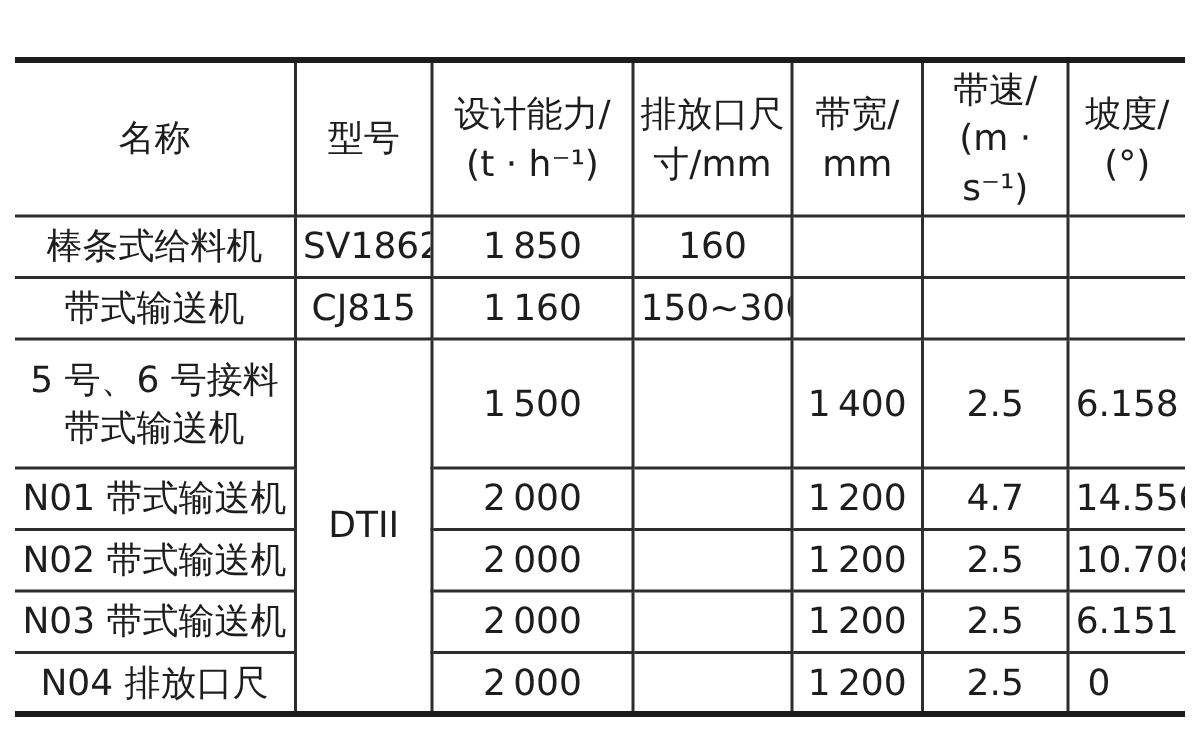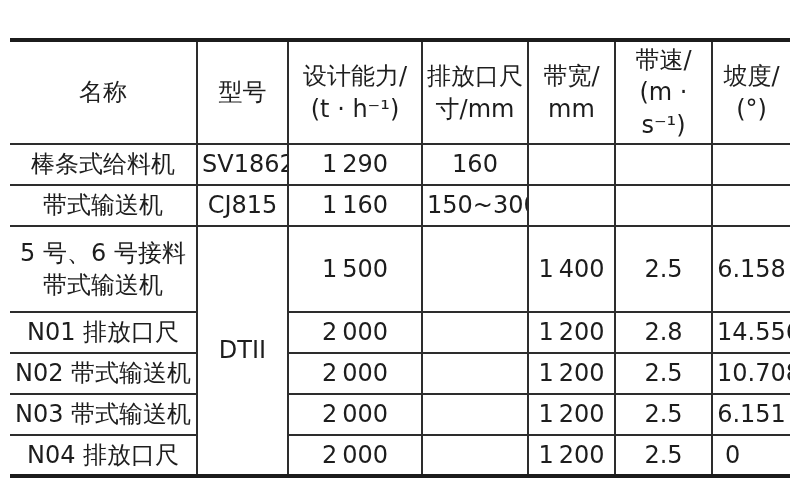--- a/index.html
+++ b/index.html
@@ -79,21 +79,21 @@
         <th class="col-header">带速/
 (m · s⁻¹)</th>
         <th class="col-header">坡度/
 (°)</th>
       </tr>
     </thead>
     <tbody>
       <tr class="row-normal">
         <td class="cell-name">棒条式给料机</td>
         <td class="cell-model">SV1862</td>
-        <td class="cell-capacity">1 290</td>
+        <td class="cell-capacity">1 850</td>
         <td class="cell-discharge">160</td>
         <td class="cell-belt-width"></td>
         <td class="cell-belt-speed"></td>
         <td class="cell-slope"></td>
       </tr>
       <tr class="row-normal">
         <td class="cell-name">带式输送机</td>
         <td class="cell-model">CJ815</td>
         <td class="cell-capacity">1 160</td>
         <td class="cell-discharge">150~300</td>
@@ -105,25 +105,25 @@
         <td class="cell-name">5 号、6 号接料
 带式输送机</td>
         <td class="cell-model" rowspan="5">DTII</td>
         <td class="cell-capacity">1 500</td>
         <td class="cell-discharge"></td>
         <td class="cell-belt-width">1 400</td>
         <td class="cell-belt-speed">2.5</td>
         <td class="cell-slope">6.158</td>
       </tr>
       <tr class="row-normal">
-        <td class="cell-name">N01 排放口尺</td>
+        <td class="cell-name">N01 带式输送机</td>
         <td class="cell-capacity">2 000</td>
         <td class="cell-discharge"></td>
         <td class="cell-belt-width">1 200</td>
-        <td class="cell-belt-speed">2.8</td>
+        <td class="cell-belt-speed">4.7</td>
         <td class="cell-slope">14.556</td>
       </tr>
       <tr class="row-normal">
         <td class="cell-name">N02 带式输送机</td>
         <td class="cell-capacity">2 000</td>
         <td class="cell-discharge"></td>
         <td class="cell-belt-width">1 200</td>
         <td class="cell-belt-speed">2.5</td>
         <td class="cell-slope">10.708</td>
       </tr>

